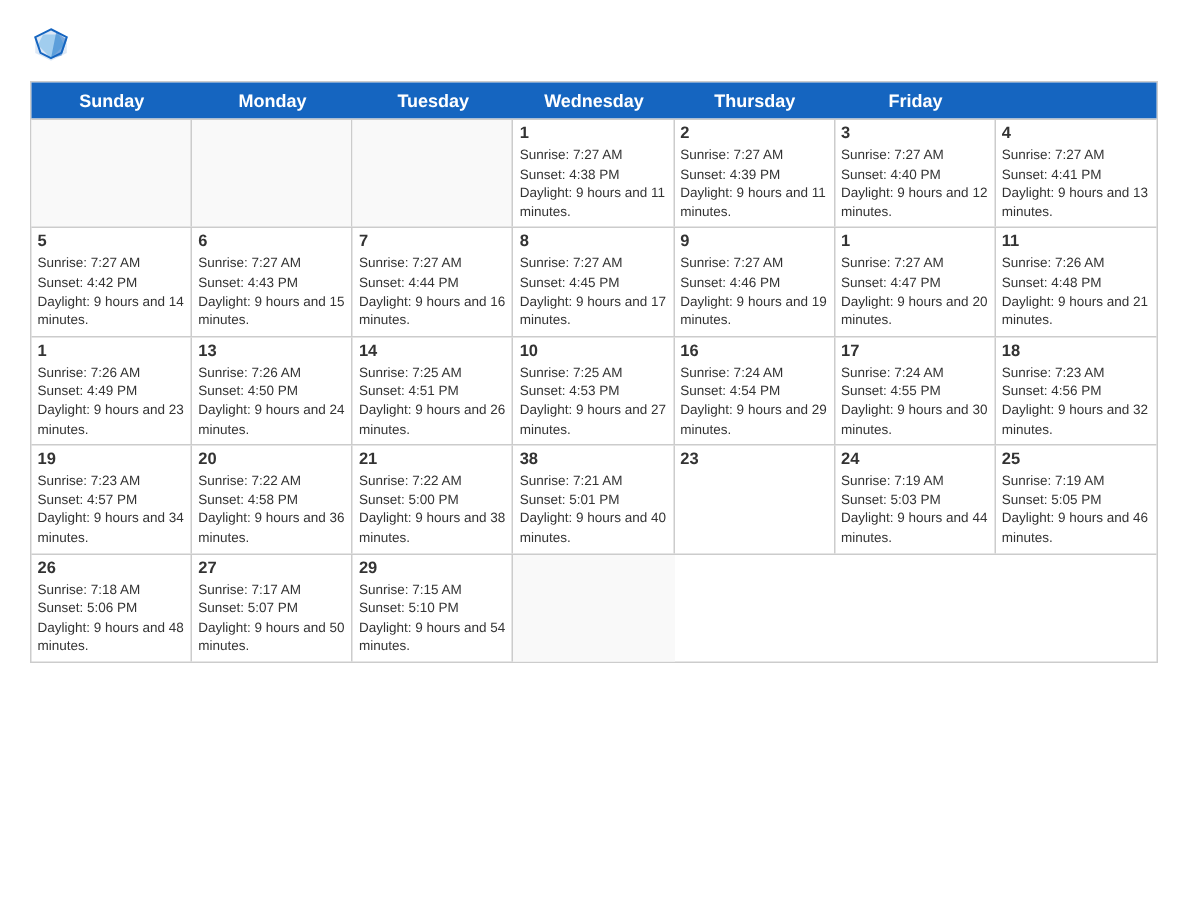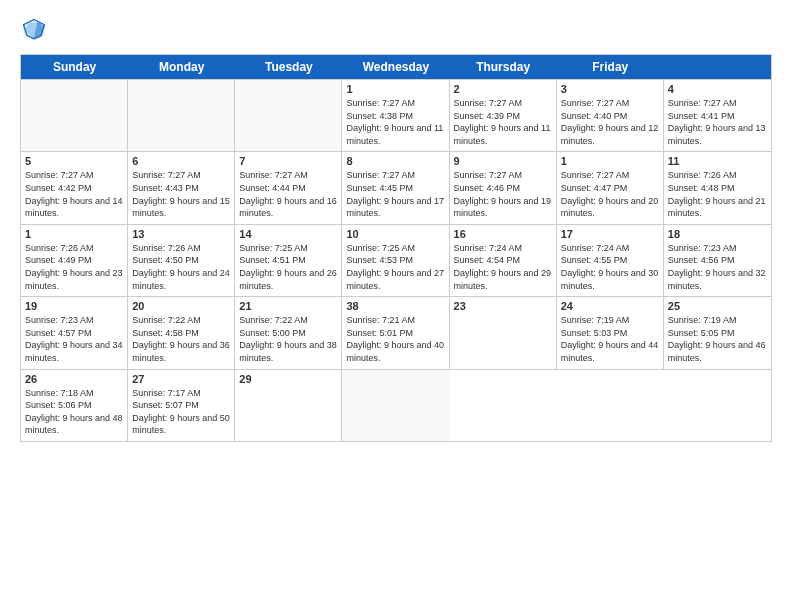--- a/index.html
+++ b/index.html
@@ -253,18 +253,19 @@
           <div class="cal-cell">
             <div class="day-number">26</div>
             <div class="cell-text">Sunrise: 7:18 AM<br>Sunset: 5:06 PM<br>Daylight: 9 hours and 48 minutes.</div>
           </div>
           <div class="cal-cell">
             <div class="day-number">27</div>
             <div class="cell-text">Sunrise: 7:17 AM<br>Sunset: 5:07 PM<br>Daylight: 9 hours and 50 minutes.</div>
           </div>
           <div class="cal-cell">
             <div class="day-number">29</div>
+            <div class="cell-text">Sunrise: 7:15 AM<br>Sunset: 5:10 PM<br>Daylight: 9 hours and 54 minutes.</div>
           </div>
           <div class="cal-cell empty"></div>
         </div>
       </div>
   </div>
 </div>
 
 </body></html>

